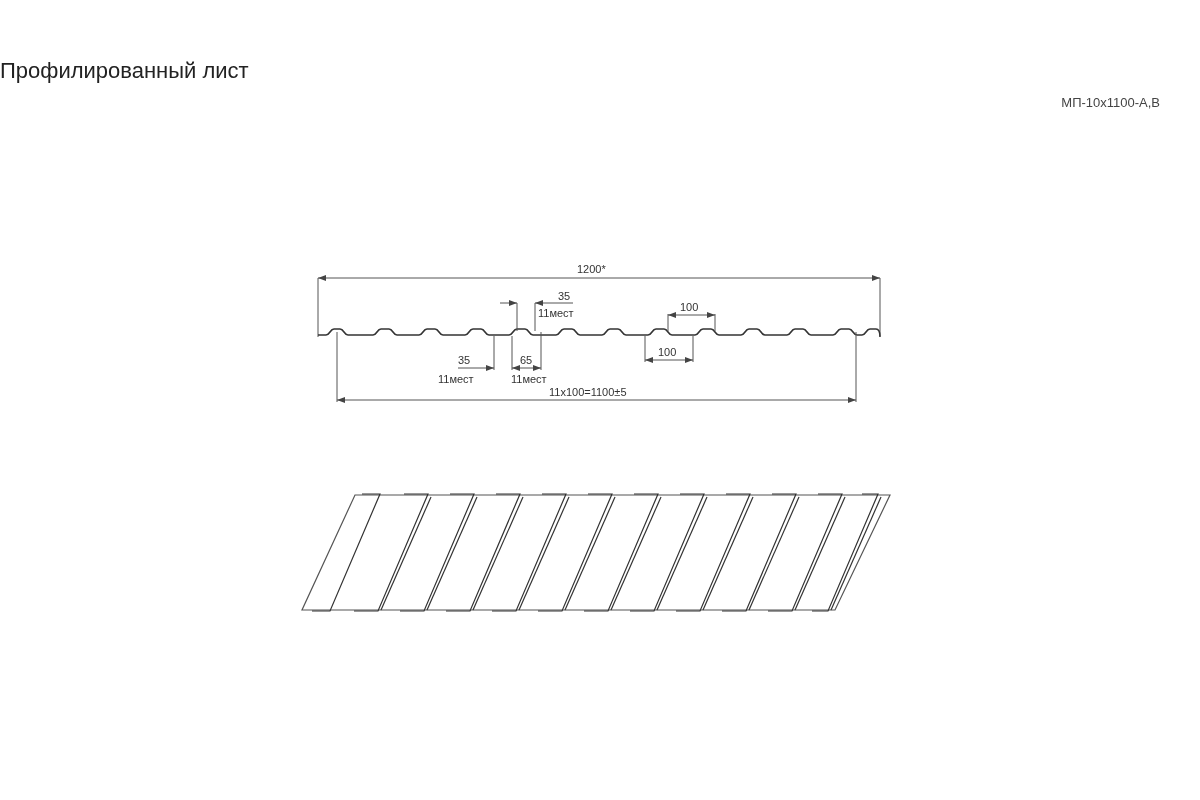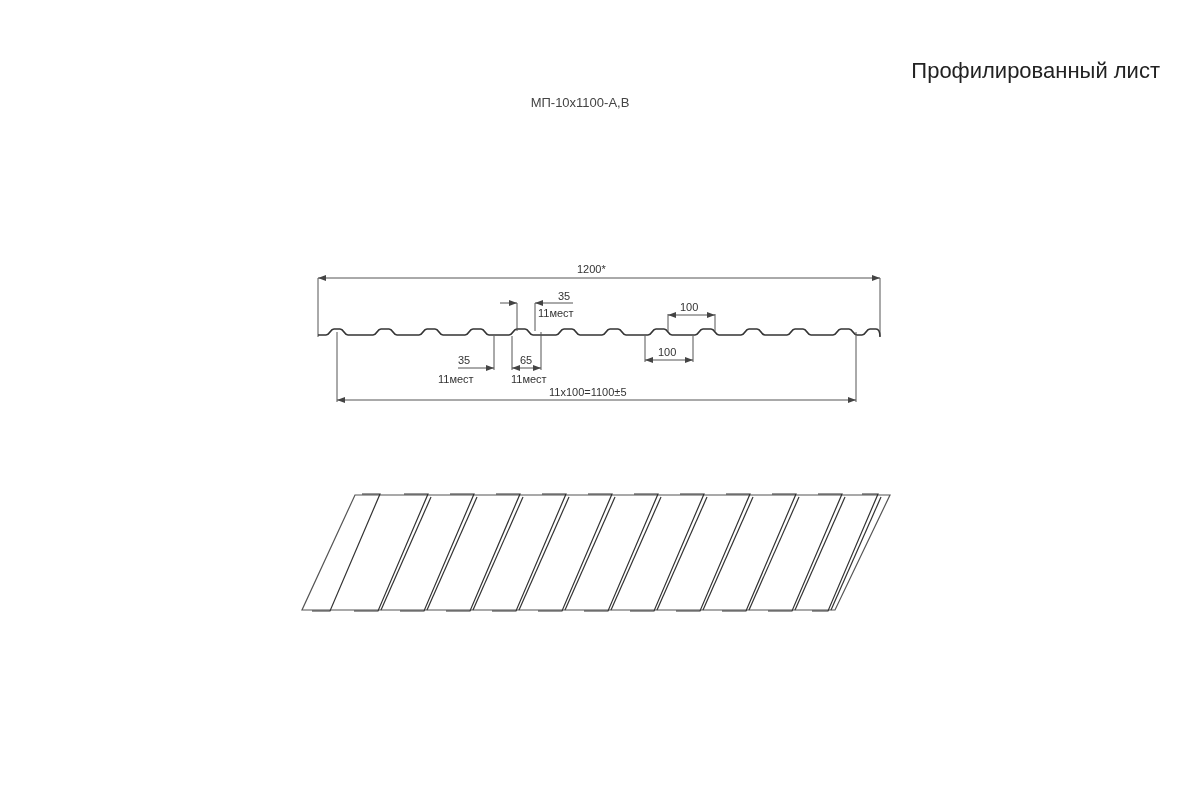--- a/index.html
+++ b/index.html
@@ -1,18 +1,18 @@
 <!DOCTYPE html>
 <html><head>
 <meta charset="utf-8">
 <style>
   html, body { margin:0; padding:0; background:#ffffff; }
   body { width:1200px; height:800px; position:relative; overflow:hidden; font-family:"Liberation Sans", sans-serif; color:#333; }
-  .title { position:absolute; left:0; width:1160px; top:58px; text-align:right; font-size:22px; color:#222; }
-  .subtitle { position:absolute; left:0; width:1160px; top:95px; text-align:center; font-size:13px; color:#444; }
+  .title { position:absolute; left:0; width:1160px; top:58px; text-align:left; font-size:22px; color:#222; }
+  .subtitle { position:absolute; left:0; width:1160px; top:95px; text-align:right; font-size:13px; color:#444; }
   svg { position:absolute; left:0; top:0; }
   .dim { font-family:"Liberation Sans", sans-serif; font-size:11px; fill:#333; }
 </style>
 </head>
 <body>
 
 <div class="title">Профилированный лист</div>
 <div class="subtitle">МП-10x1100-А,В</div>
 
 <svg width="1200" height="800" viewBox="0 0 1200 800">

